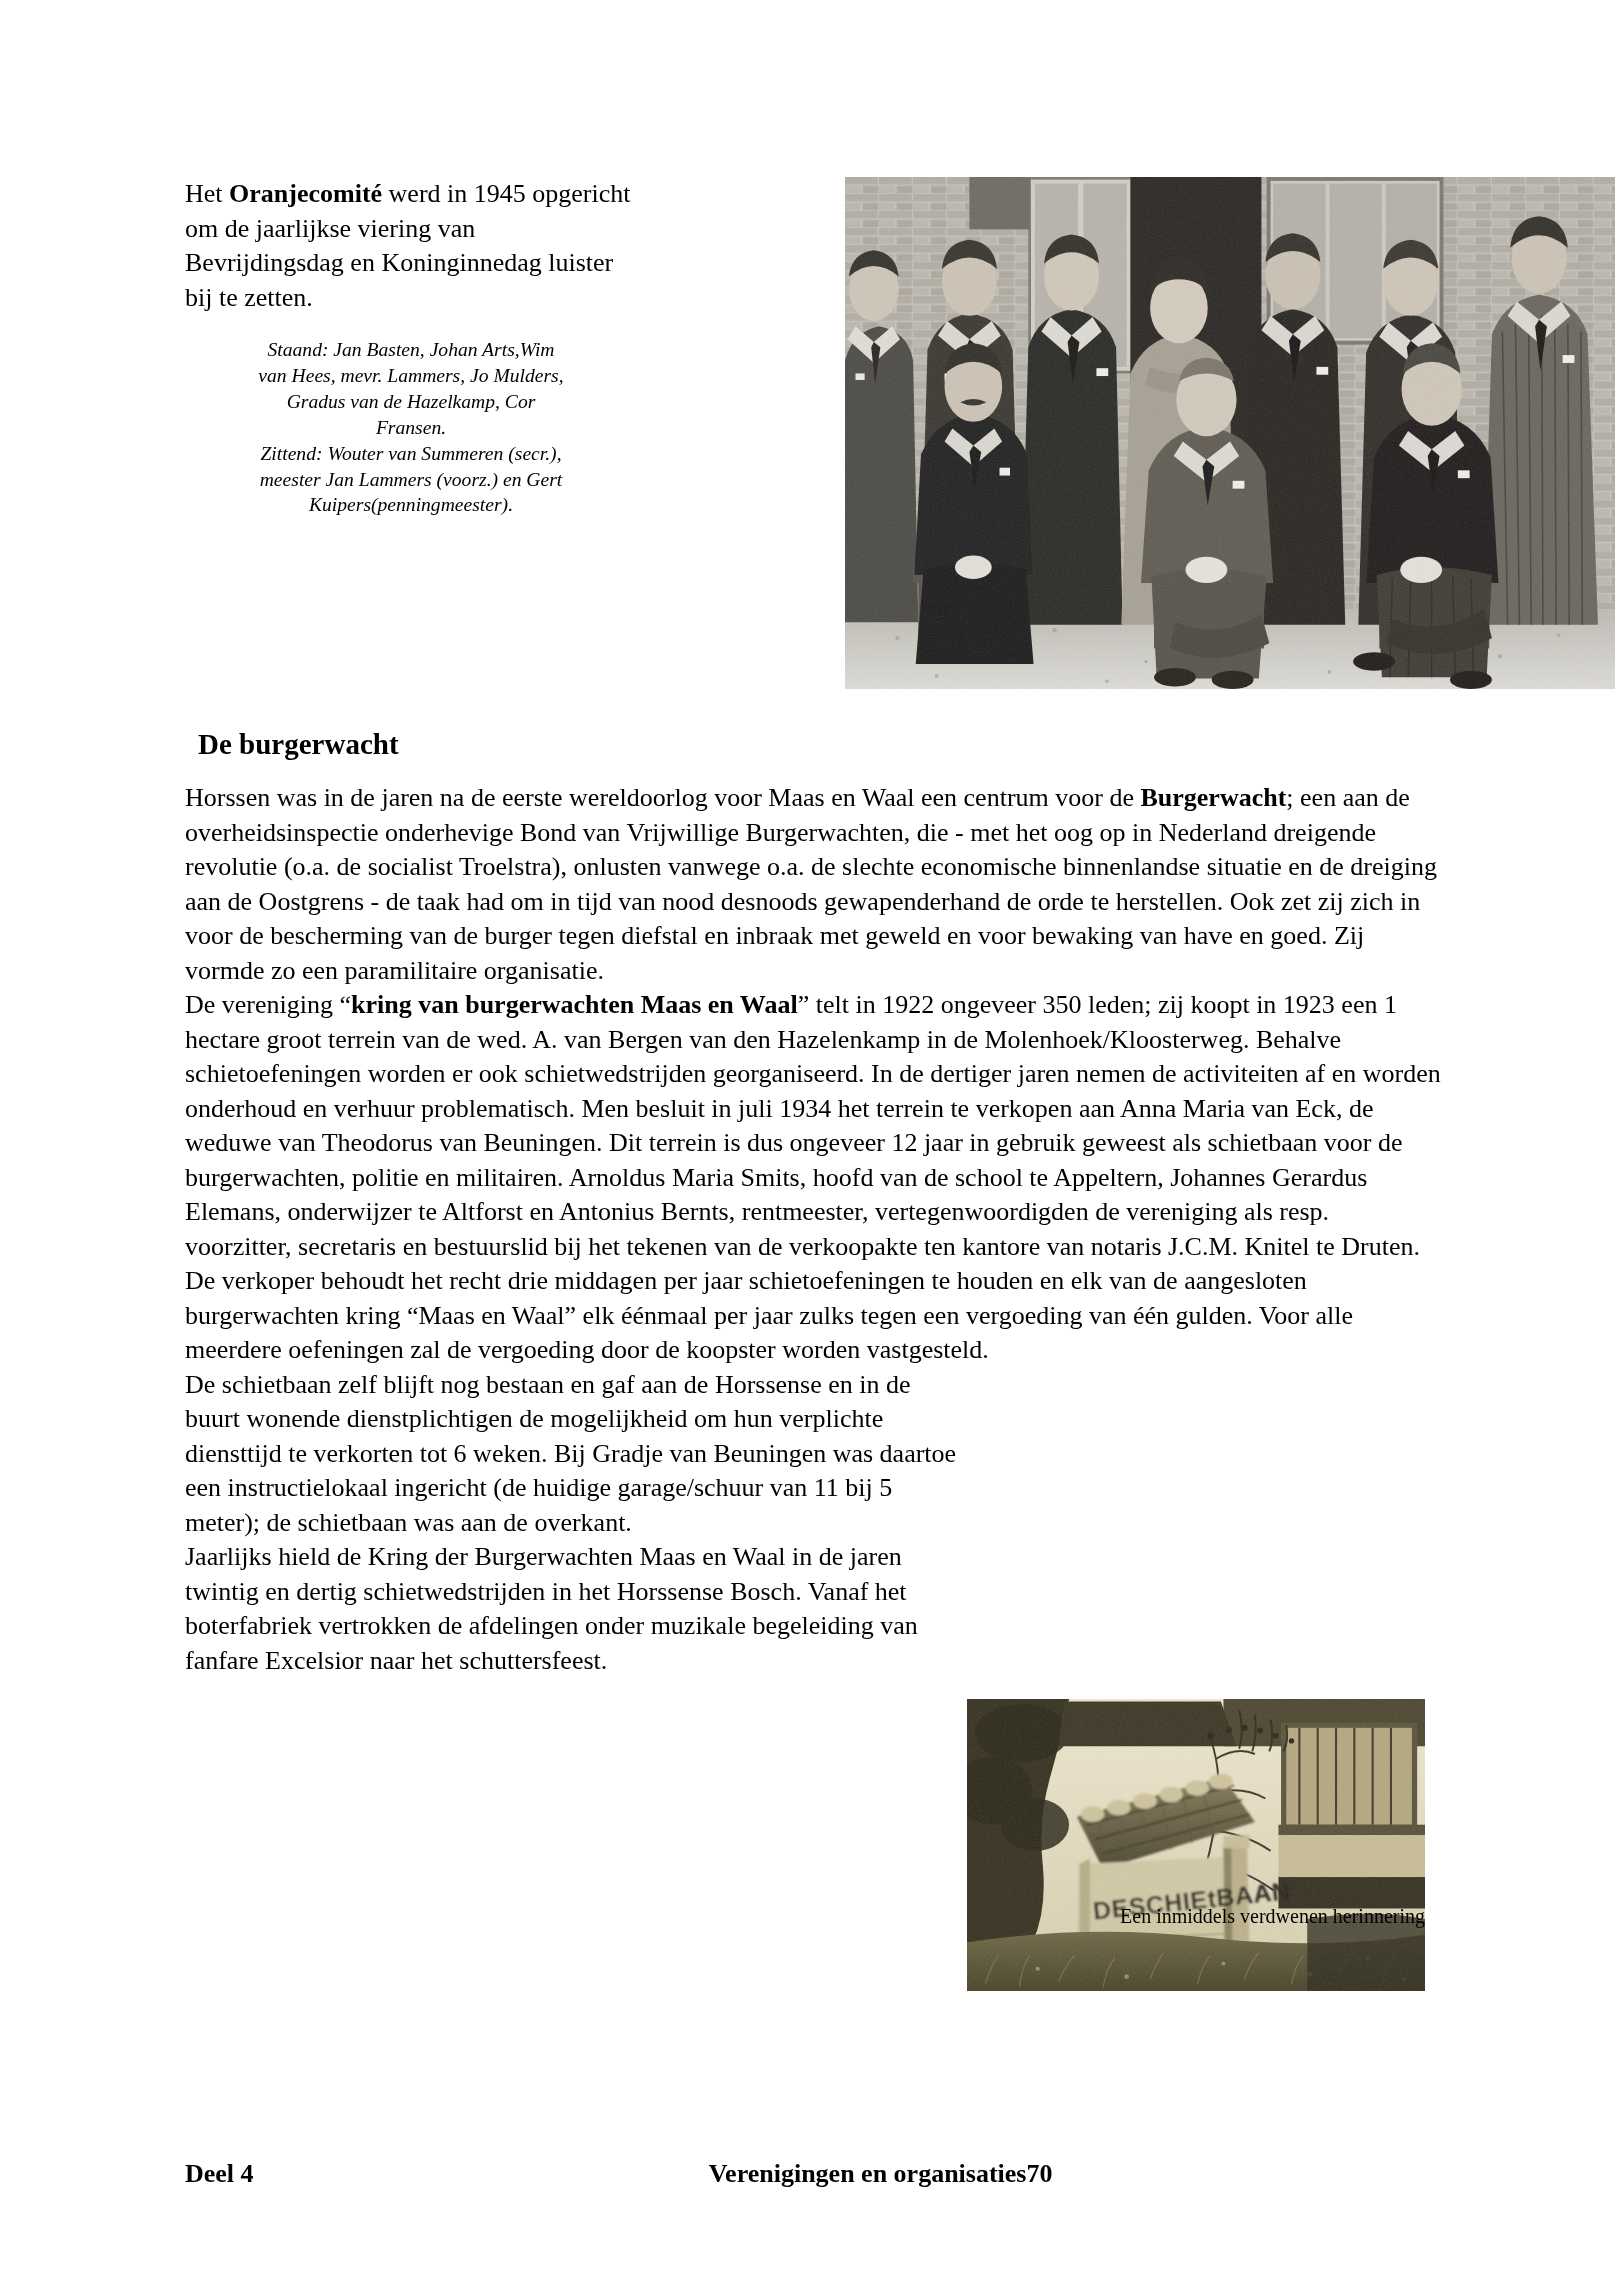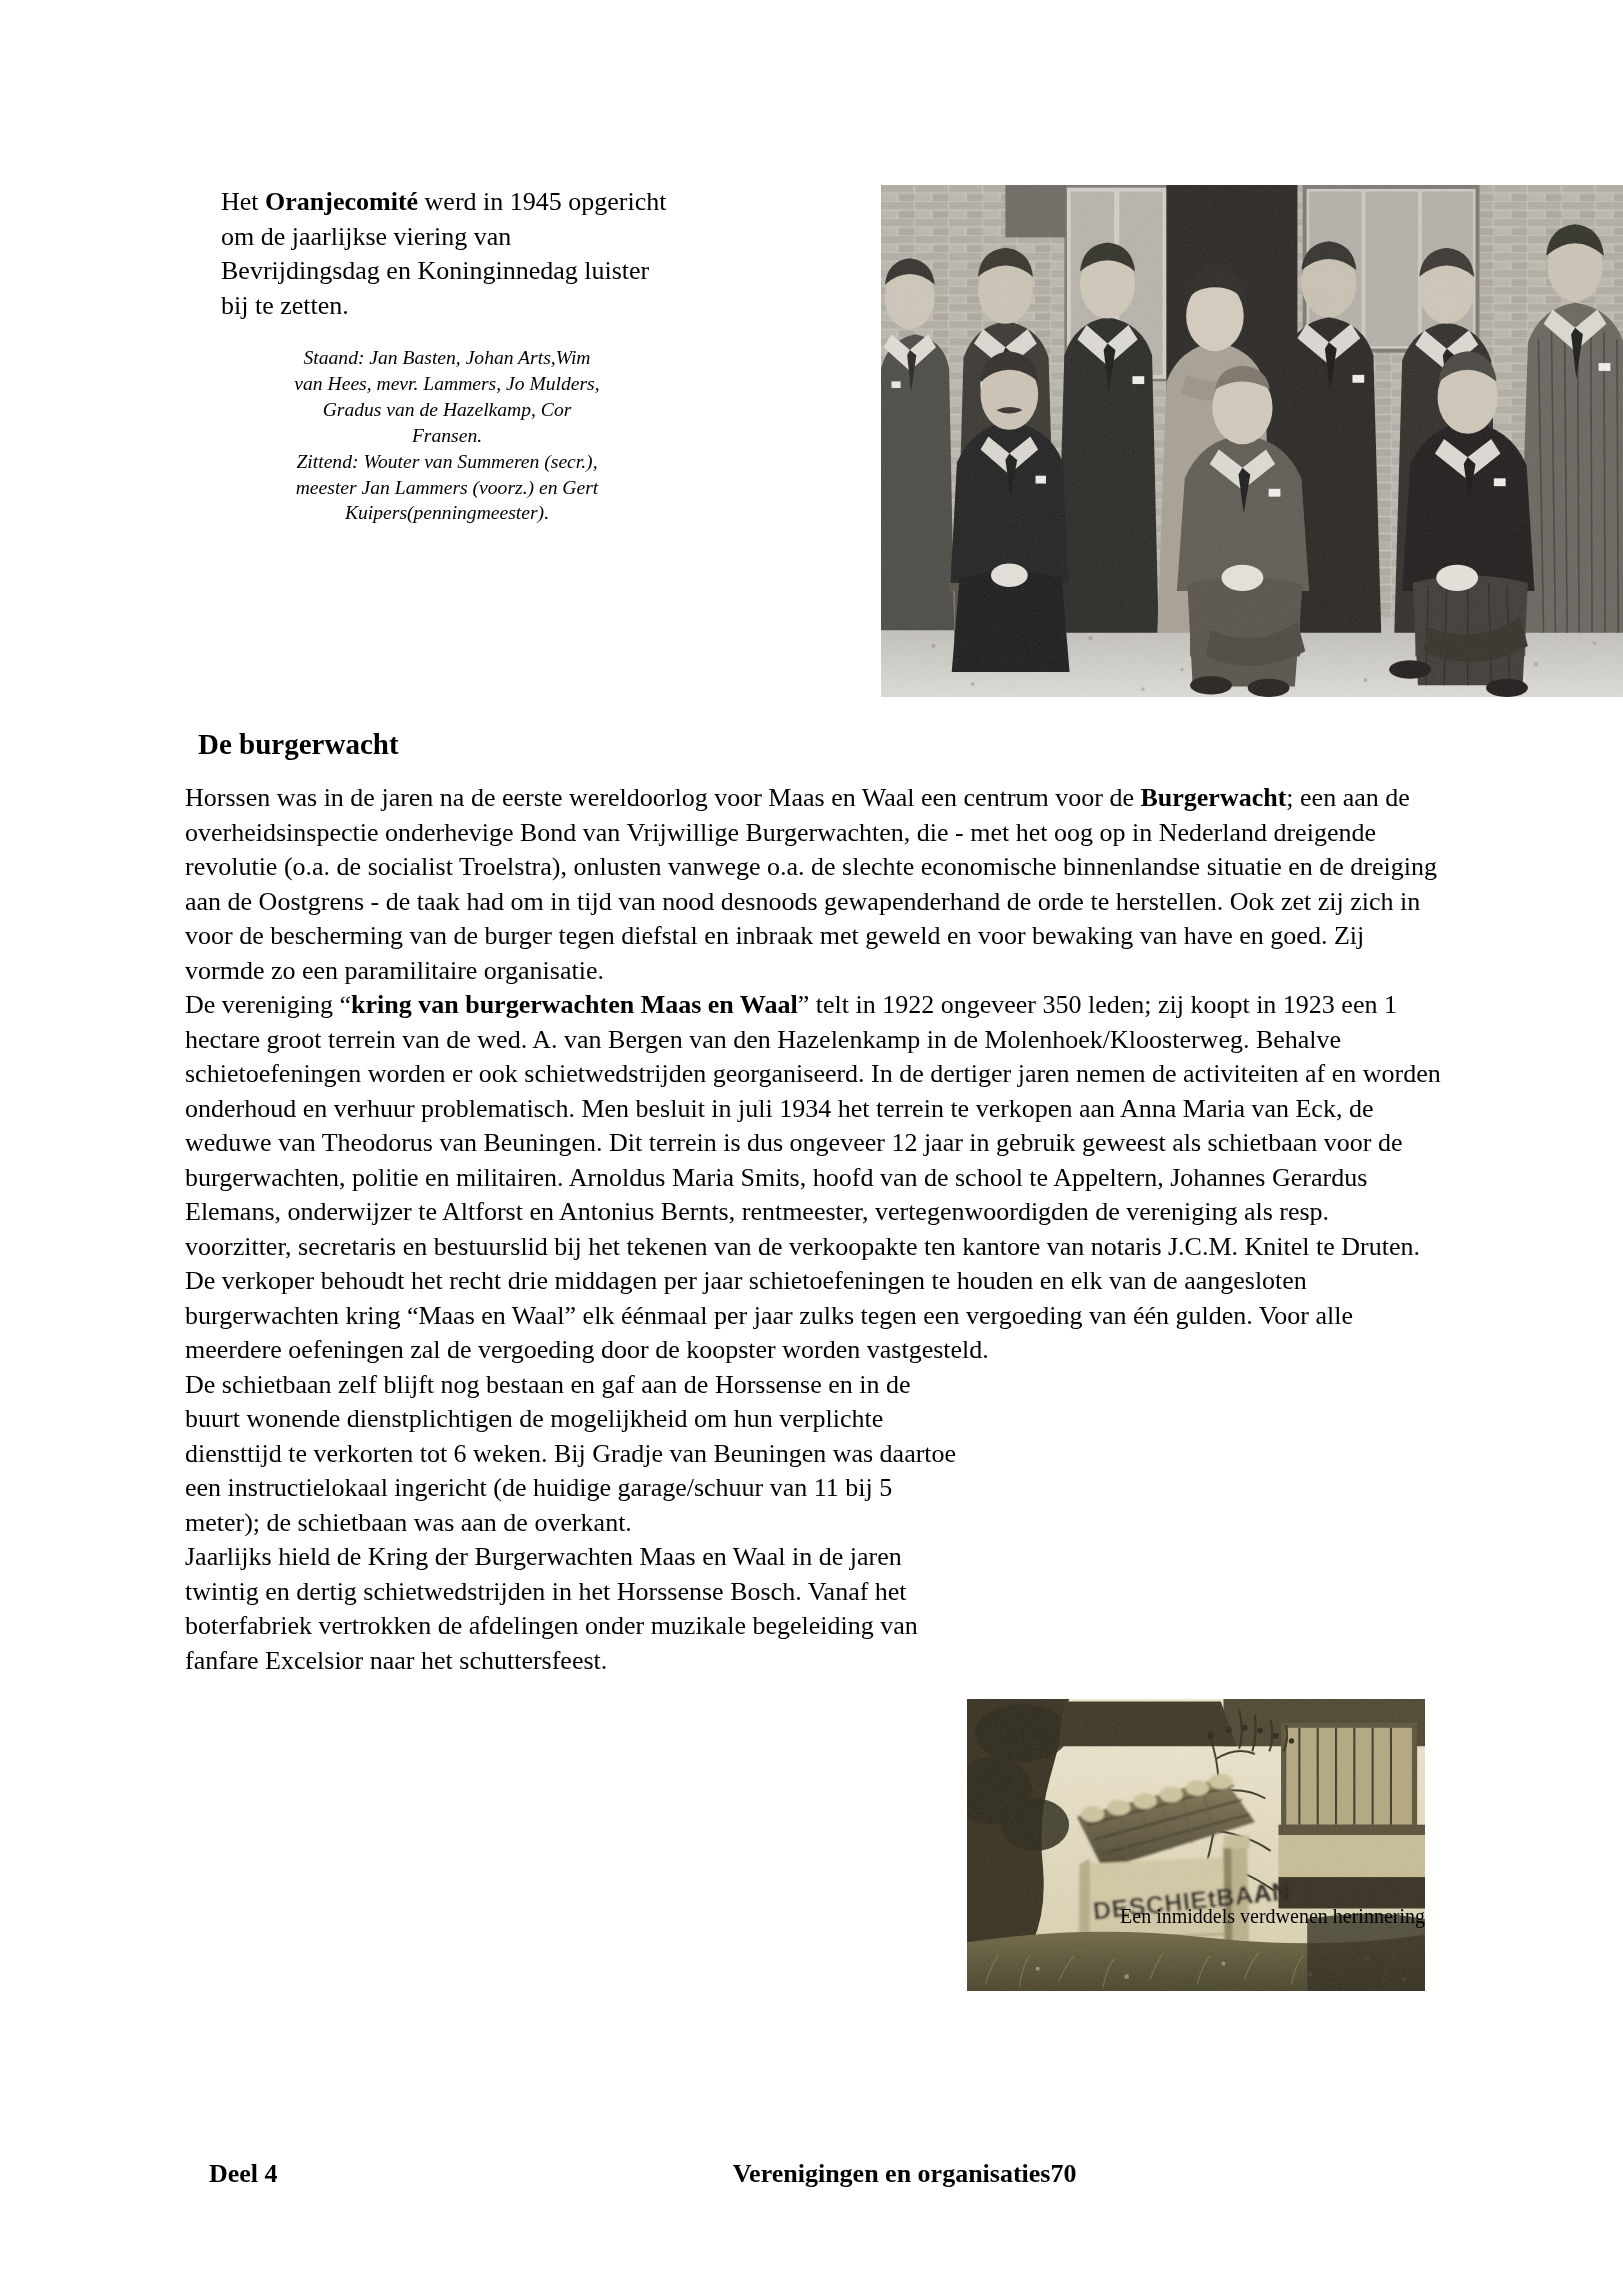--- a/index.html
+++ b/index.html
@@ -20,23 +20,22 @@
     position: absolute;
     left: 0; top: 0;
     width: 1623px;
     height: 2295px;
   }
 
   
   .top-block {
     position: absolute;
     left: 185px;
-    top: 185px;
+    top: 177px;
     width: 1256px;
-    margin-left: 36px;
   }
 
   .intro-col {
     float: left;
     width: 452px;
   }
 
   .intro-para {
     font-size: 26px;
     line-height: 1.33;
@@ -121,21 +120,20 @@
   
   .footer {
     position: absolute;
     left: 185px;
     top: 2159px;
     width: 1256px;
     font-size: 26px;
     font-weight: bold;
     display: flex;
     align-items: baseline;
-    margin-left: 24px;
   }
   .footer-left  { width: 33%; text-align: left; }
   .footer-center{ width: 34%; text-align: right; }
   .footer-right { width: 33%; text-align: left; }
 
   .clearfix::after { content: ""; display: block; clear: both; }
 </style>
 </head>
 <body>
 

